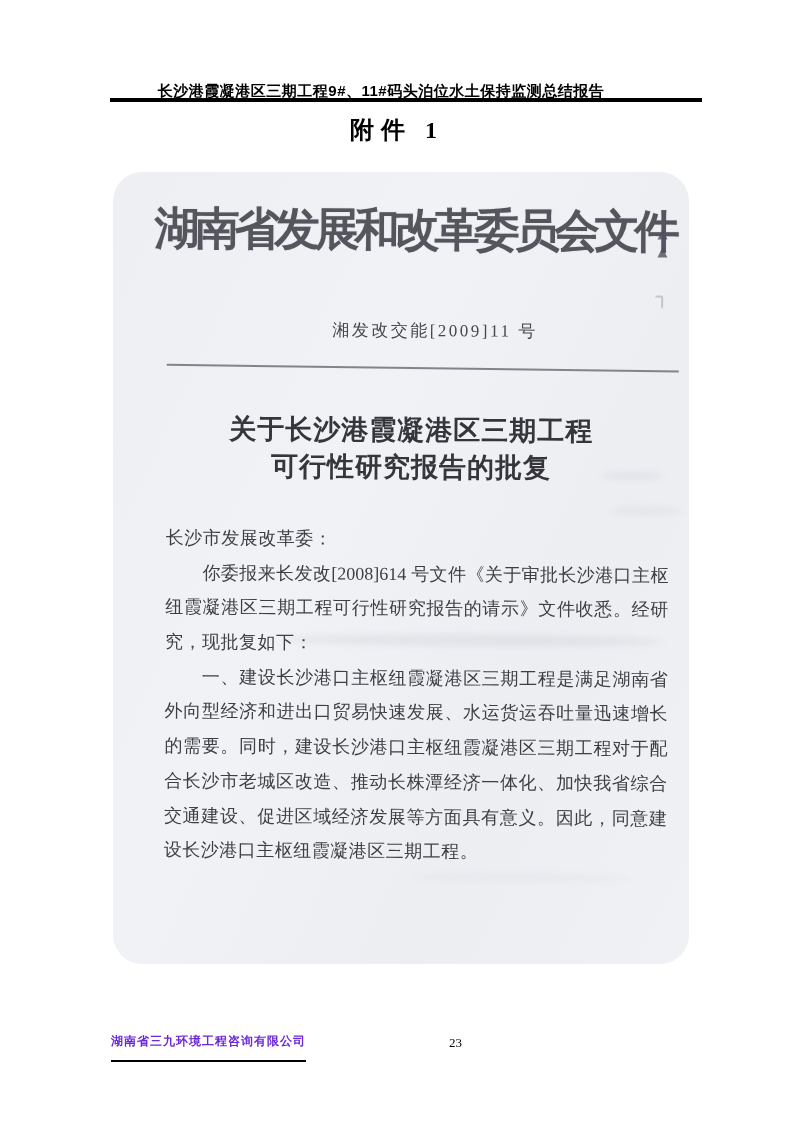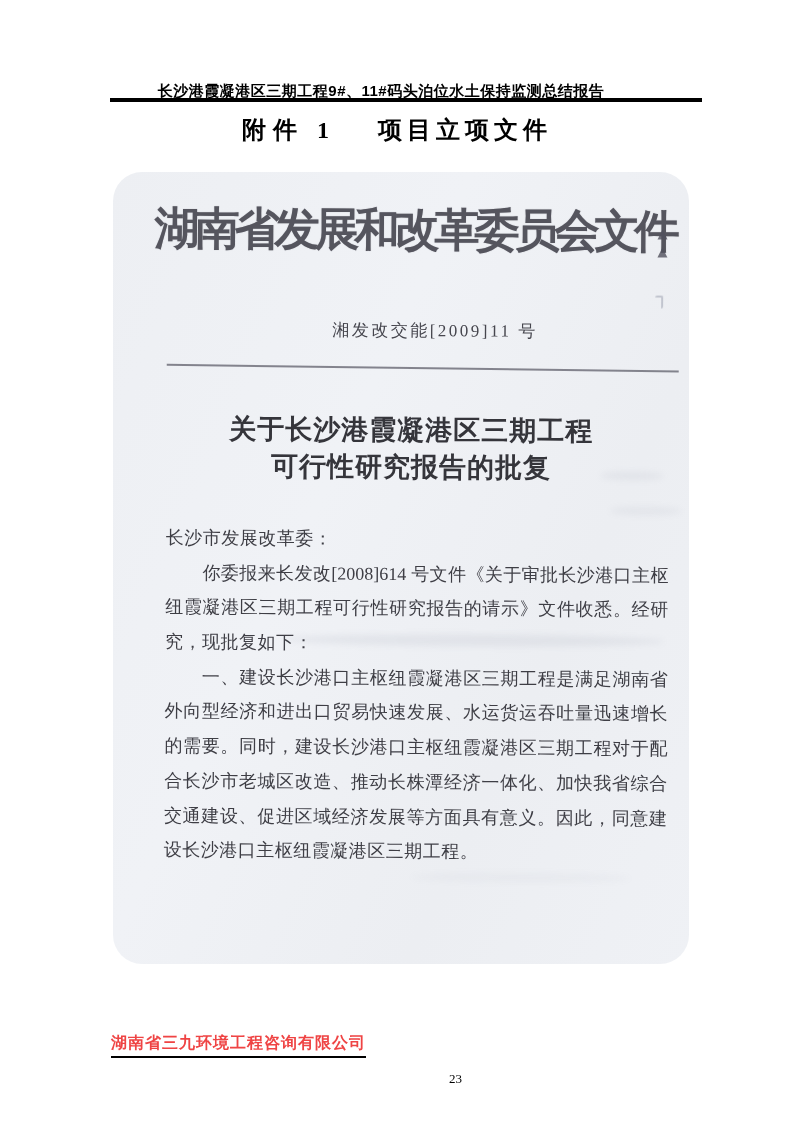--- a/index.html
+++ b/index.html
@@ -28,26 +28,26 @@
     position:absolute; top:114px; left:0; width:794px;
     display:flex; justify-content:center; align-items:flex-start; gap:42px;
     font-size:24px; font-weight:600; color:#000;
   }
   .attachment-title .att-label{ letter-spacing:7px; }
   .attachment-title .att-name{ letter-spacing:5px; }
 
   .report-footer-company{
     position:absolute; top:1033px; left:111px;
     font-family:"Liberation Sans","DejaVu Sans",sans-serif;
-    font-size:16px; font-weight:700; color:#ef4444;
-    border-bottom:2px solid #000; padding-bottom:2px; letter-spacing:1px;
+    font-size:12px; font-weight:700; color:#6d28d9;
+    border-bottom:2px solid #000; padding-bottom:10px; letter-spacing:1px;
   }
   .report-footer-page{
     position:absolute; top:1035px; left:449px;
-    font-size:13px; color:#000;margin-top:36px;
+    font-size:13px; color:#000;
   }
 
   
   .scan{
     position:absolute; left:113px; top:172px; width:576px; height:792px;
     background:linear-gradient(115deg,#edeff3 0%,#f0f2f6 38%,#eceef2 70%,#eff1f5 100%);
     border-radius:29px;
   }
   .scan-content{
     position:absolute; inset:0;
@@ -122,21 +122,20 @@
   .smudge-c{ left:300px; top:700px; width:220px; height:10px; opacity:.05; }
 </style>
 </head>
 <body>
 
 <div class="report-header">长沙港霞凝港区三期工程9#、11#码头泊位水土保持监测总结报告</div>
 <div class="header-rule"></div>
 
 <div class="attachment-title">
   <span class="att-label">附件 1</span>
-  <span class="att-name">项目立项文件</span>
 </div>
 
 <div class="scan">
   <div class="scan-content">
 
     <div class="agency-title">湖南省发展和改革委员会文件</div>
 
     <div class="doc-number">湘发改交能[2009]11 号</div>
 
     <div class="doc-rule"></div>

